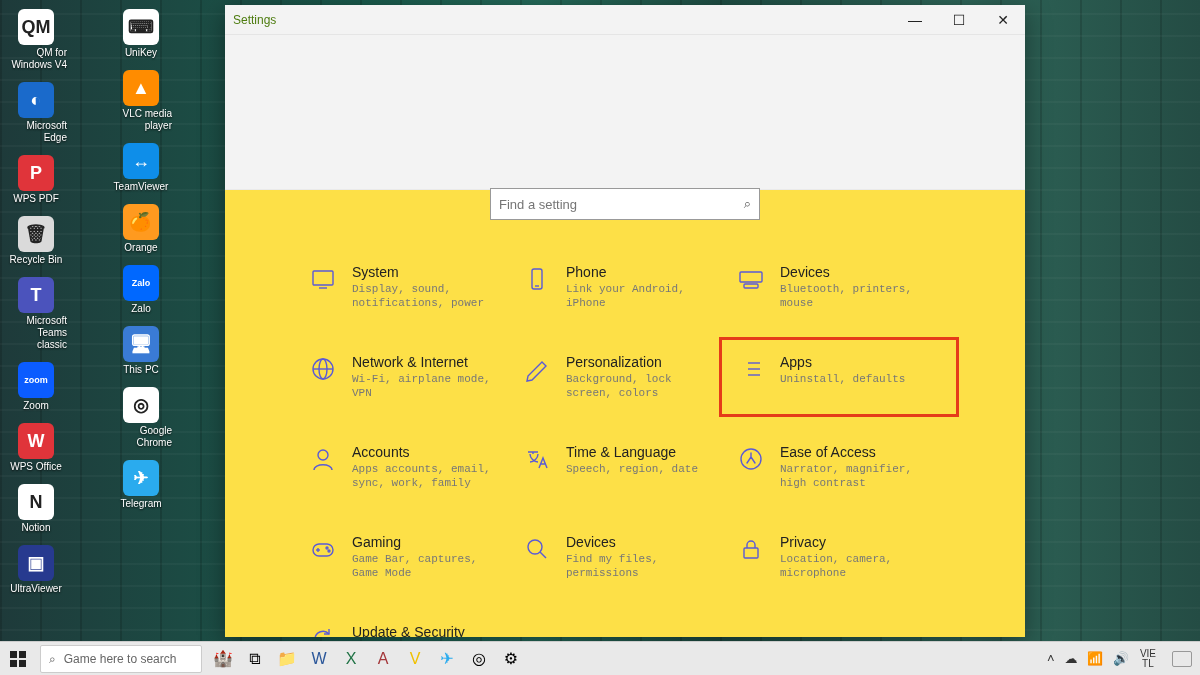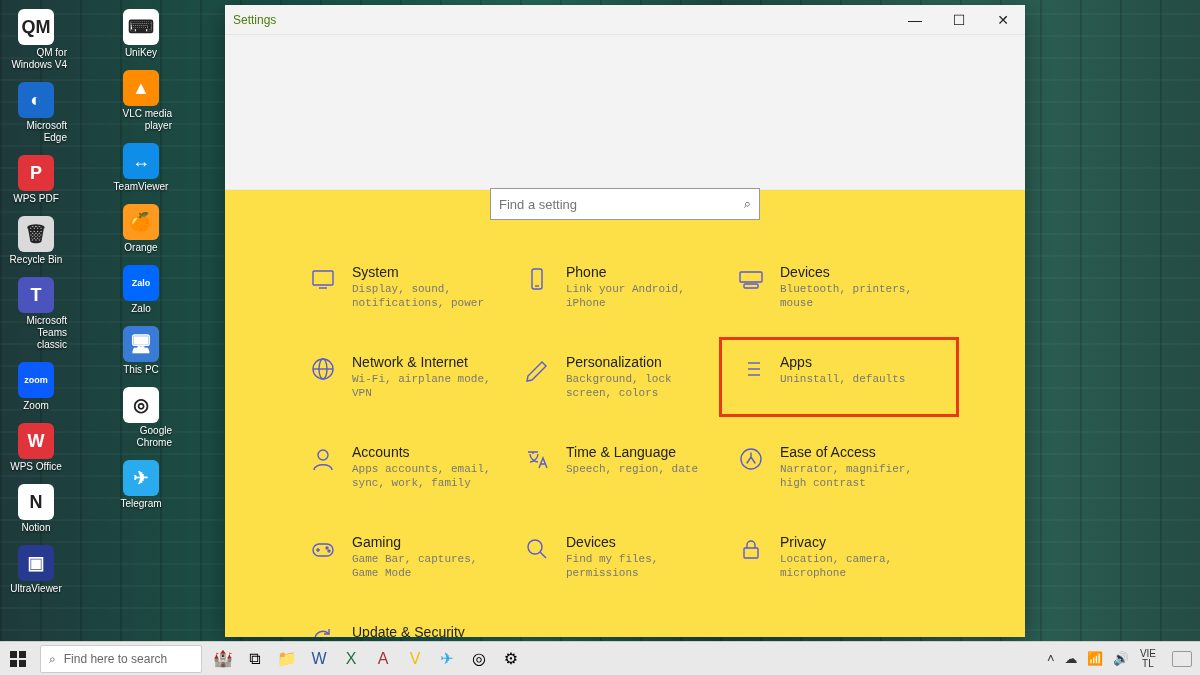--- a/index.html
+++ b/index.html
@@ -325,21 +325,21 @@
   <div class="start">
     <svg width="16" height="16" viewBox="0 0 16 16">
         <rect x="0" y="0" width="7" height="7" fill="#222"></rect>
         <rect x="9" y="0" width="7" height="7" fill="#222"></rect>
         <rect x="0" y="9" width="7" height="7" fill="#222"></rect>
         <rect x="9" y="9" width="7" height="7" fill="#222"></rect>
       </svg>
   </div>
   <div class="searchpill">
     <span class="mag">⌕</span>
-    <span>Find here to search</span>
+    <span>Game here to search</span>
   </div>
   <div class="tbicons">
     <div class="tbico">🏰</div>
     <div class="tbico">⧉</div>
     <div class="tbico">📁</div>
     <div class="tbico" style="color:#2b579a">W</div>
     <div class="tbico" style="color:#217346">X</div>
     <div class="tbico" style="color:#a4373a">A</div>
     <div class="tbico" style="color:#f0c000">V</div>
     <div class="tbico" style="color:#2aabee">✈</div>

